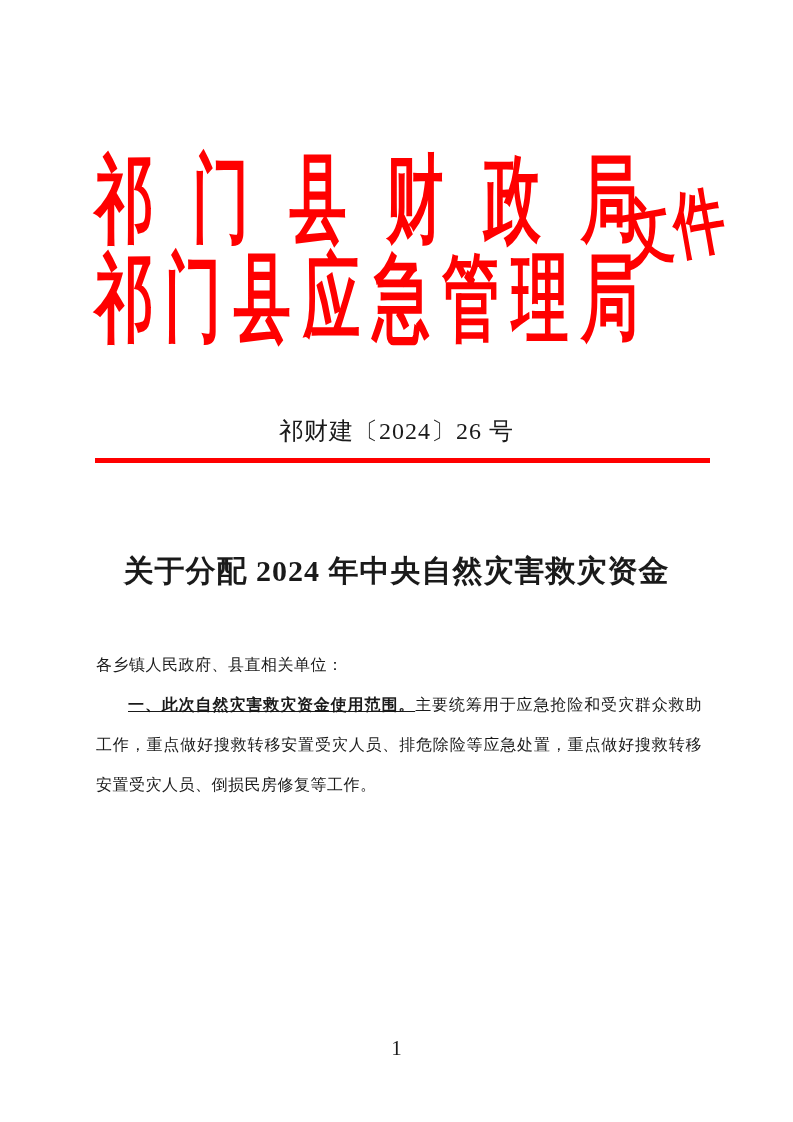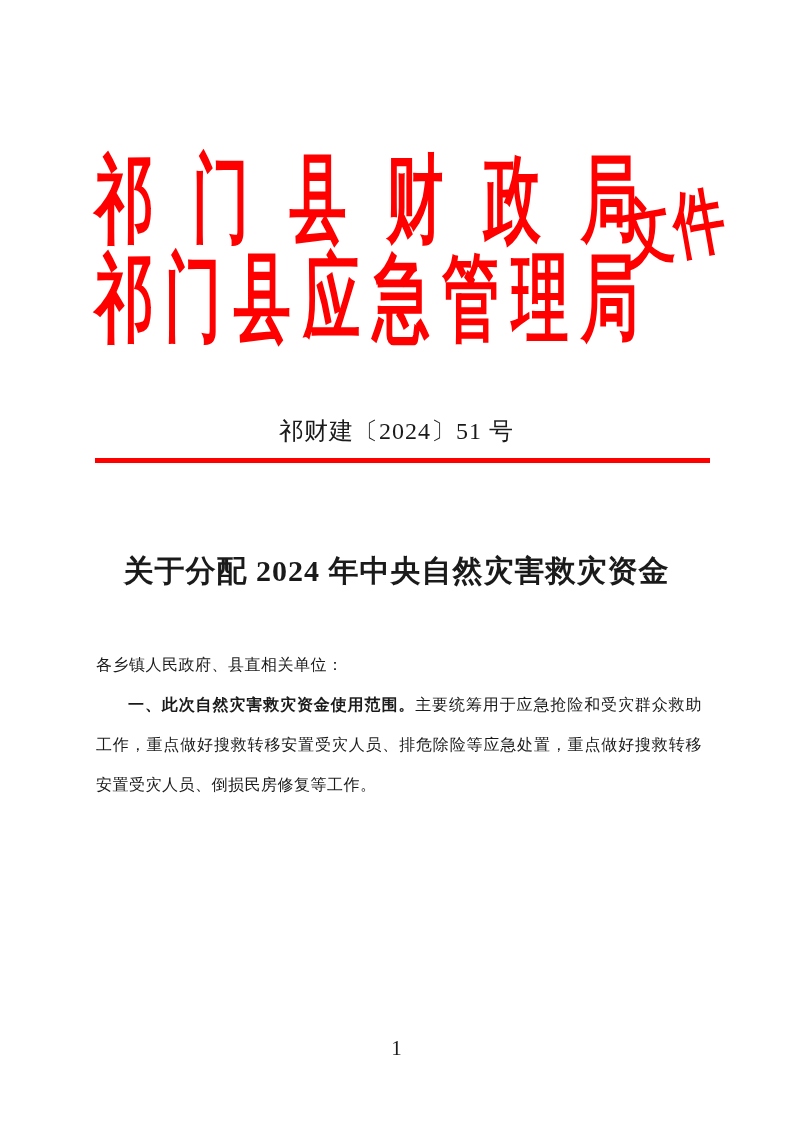--- a/index.html
+++ b/index.html
@@ -95,20 +95,21 @@
     text-align: justify;
     text-justify: inter-ideograph;
     letter-spacing: 0.5px;
   }
   .body-text p { margin: 0; }
   .body-text p.indent { text-indent: 2em; }
   .item-heading {
     font-weight: bold;
     font-family: "Liberation Sans", "DejaVu Sans", sans-serif;
     letter-spacing: 0.5px;
+    text-decoration: underline;
   }
 
   
   .page-number {
     position: absolute;
     top: 1036px;
     left: 0;
     width: 100%;
     text-align: center;
     font-size: 21px;
@@ -118,21 +119,21 @@
 <body>
 
 <div class="page">
 
   <div class="letterhead">
     <div class="issuer-line issuer-line-1">祁 门 县 财 政 局</div>
     <div class="issuer-line issuer-line-2">祁门县应急管理局</div>
     <div class="doc-type">文件</div>
   </div>
 
-  <div class="doc-number">祁财建〔2024〕51 号</div>
+  <div class="doc-number">祁财建〔2024〕26 号</div>
 
   <div class="red-rule"></div>
 
   <div class="doc-title">
     <div>关于分配 2024 年中央自然灾害救灾资金</div>
   </div>
 
   <div class="body-text">
     <p>各乡镇人民政府、县直相关单位：</p>
     <p class="indent"><span class="item-heading">一、此次自然灾害救灾资金使用范围。</span><span>主要统筹用于应急抢险和受灾群众救助工作，重点做好搜救转移安置受灾人员、排危除险等应急处置，重点做好搜救转移安置受灾人员、倒损民房修复等工作。</span></p>

